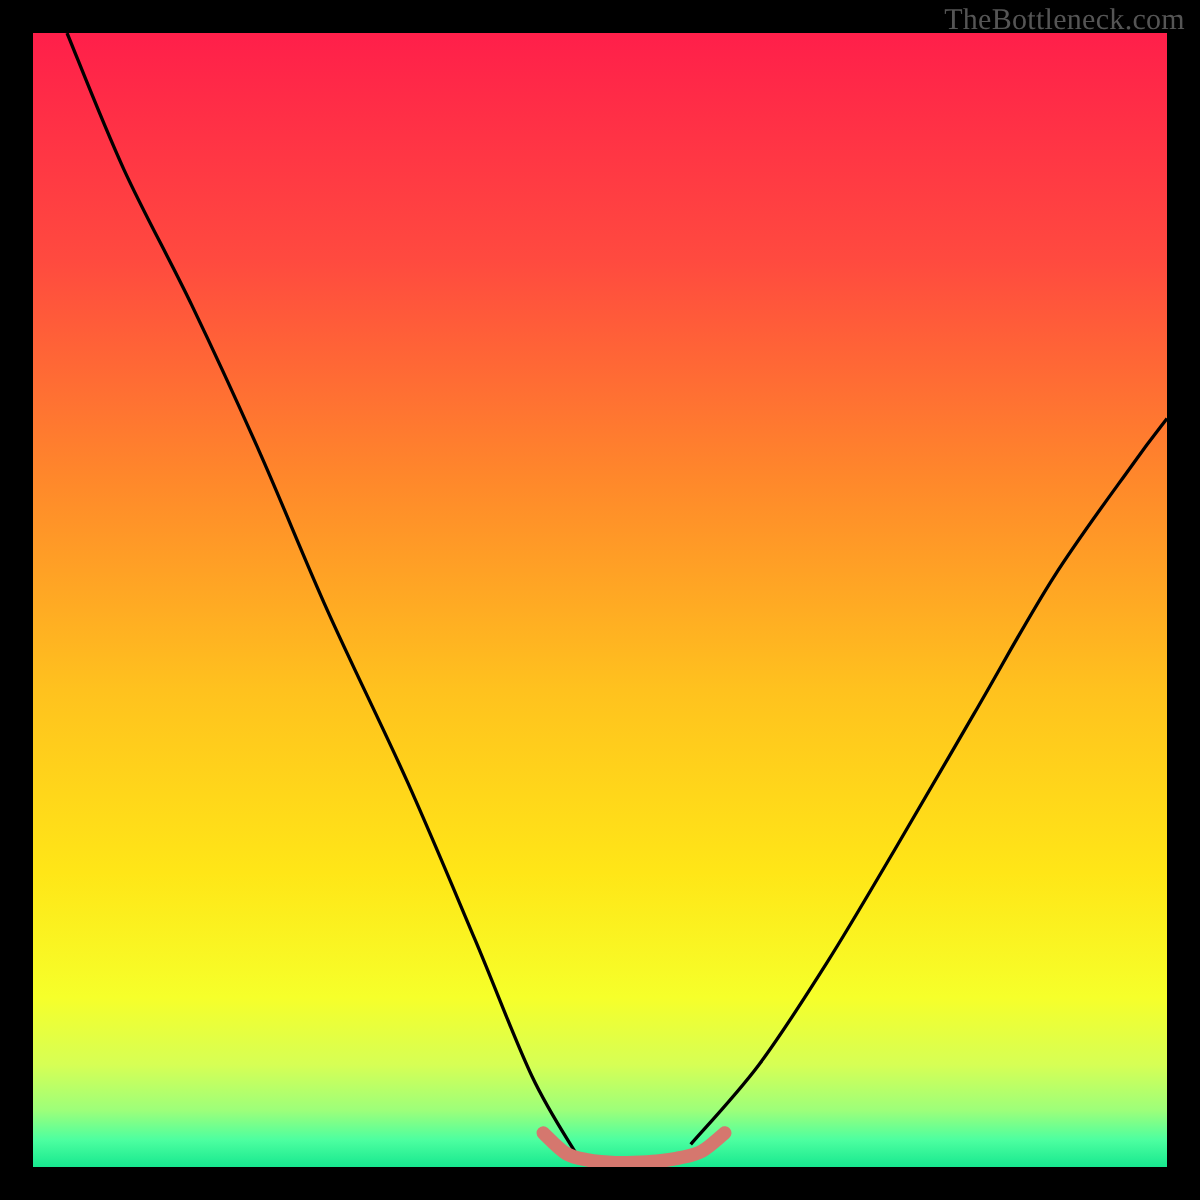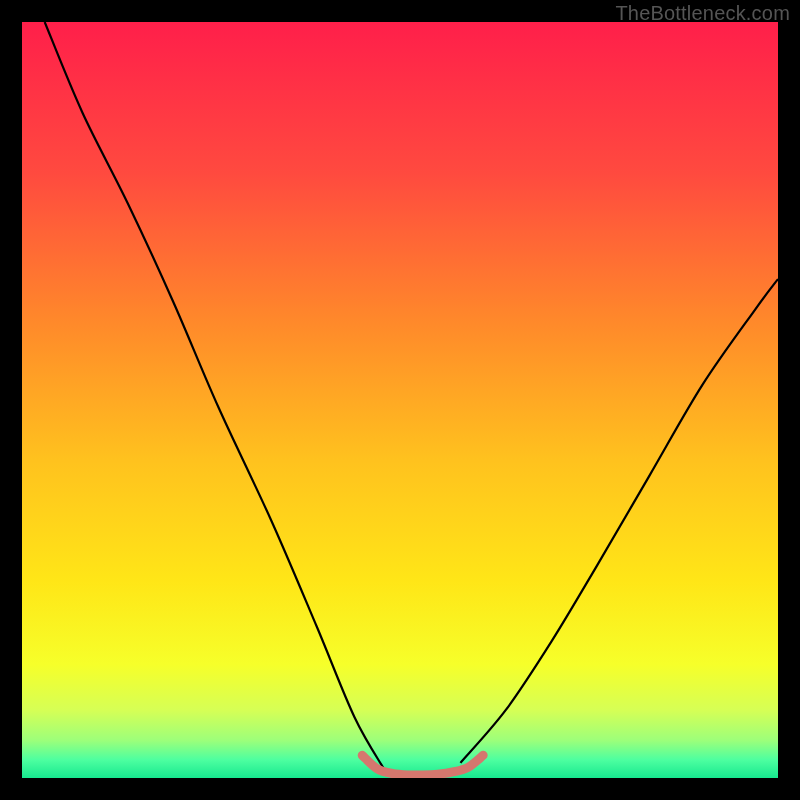--- a/index.html
+++ b/index.html
@@ -21,21 +21,21 @@
     left: 22px;
     top: 22px;
     width: 756px;
     height: 756px;
     overflow: hidden;
   }
   .watermark {
     position: absolute;
     top: 2px;
     right: 10px;
-    font-family: Liberation Sans, sans-serif;
+    font-family: Liberation Serif, serif;
     font-size: 20px;
     color: #555;
     letter-spacing: 0.2px;
     pointer-events: none;
     user-select: none;
   }
   svg {
     position: absolute;
     inset: 0;
   }

